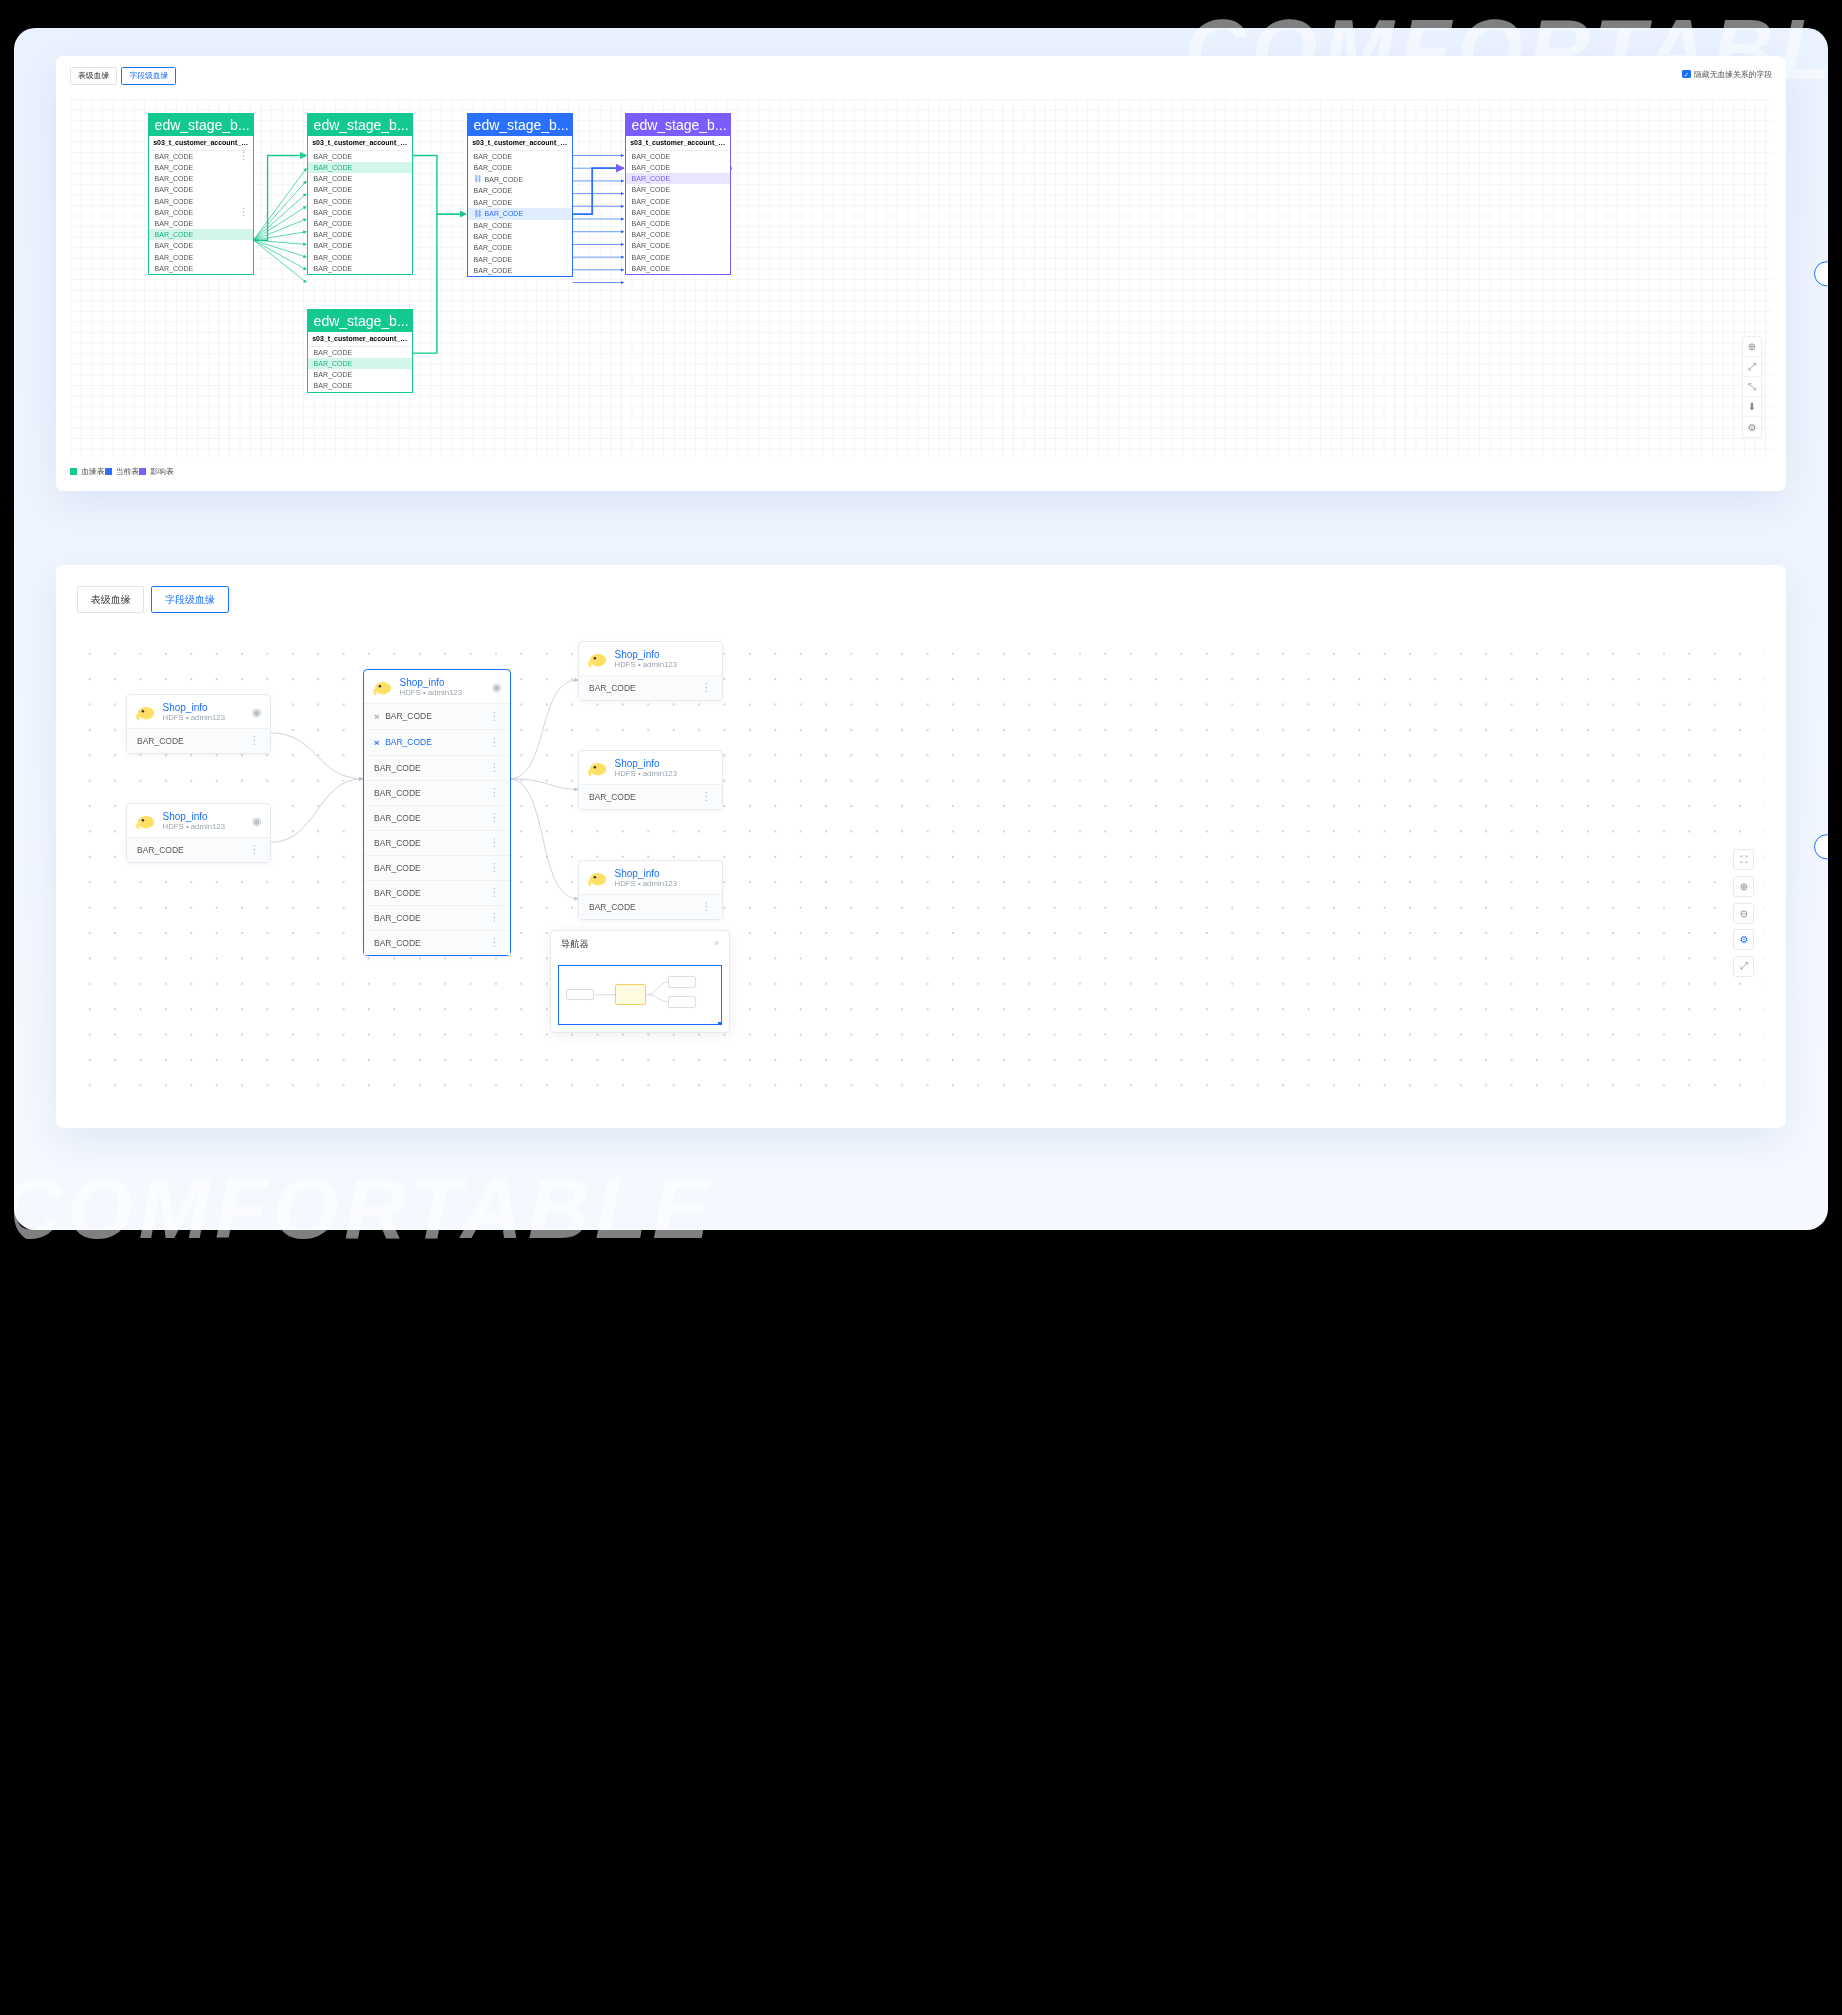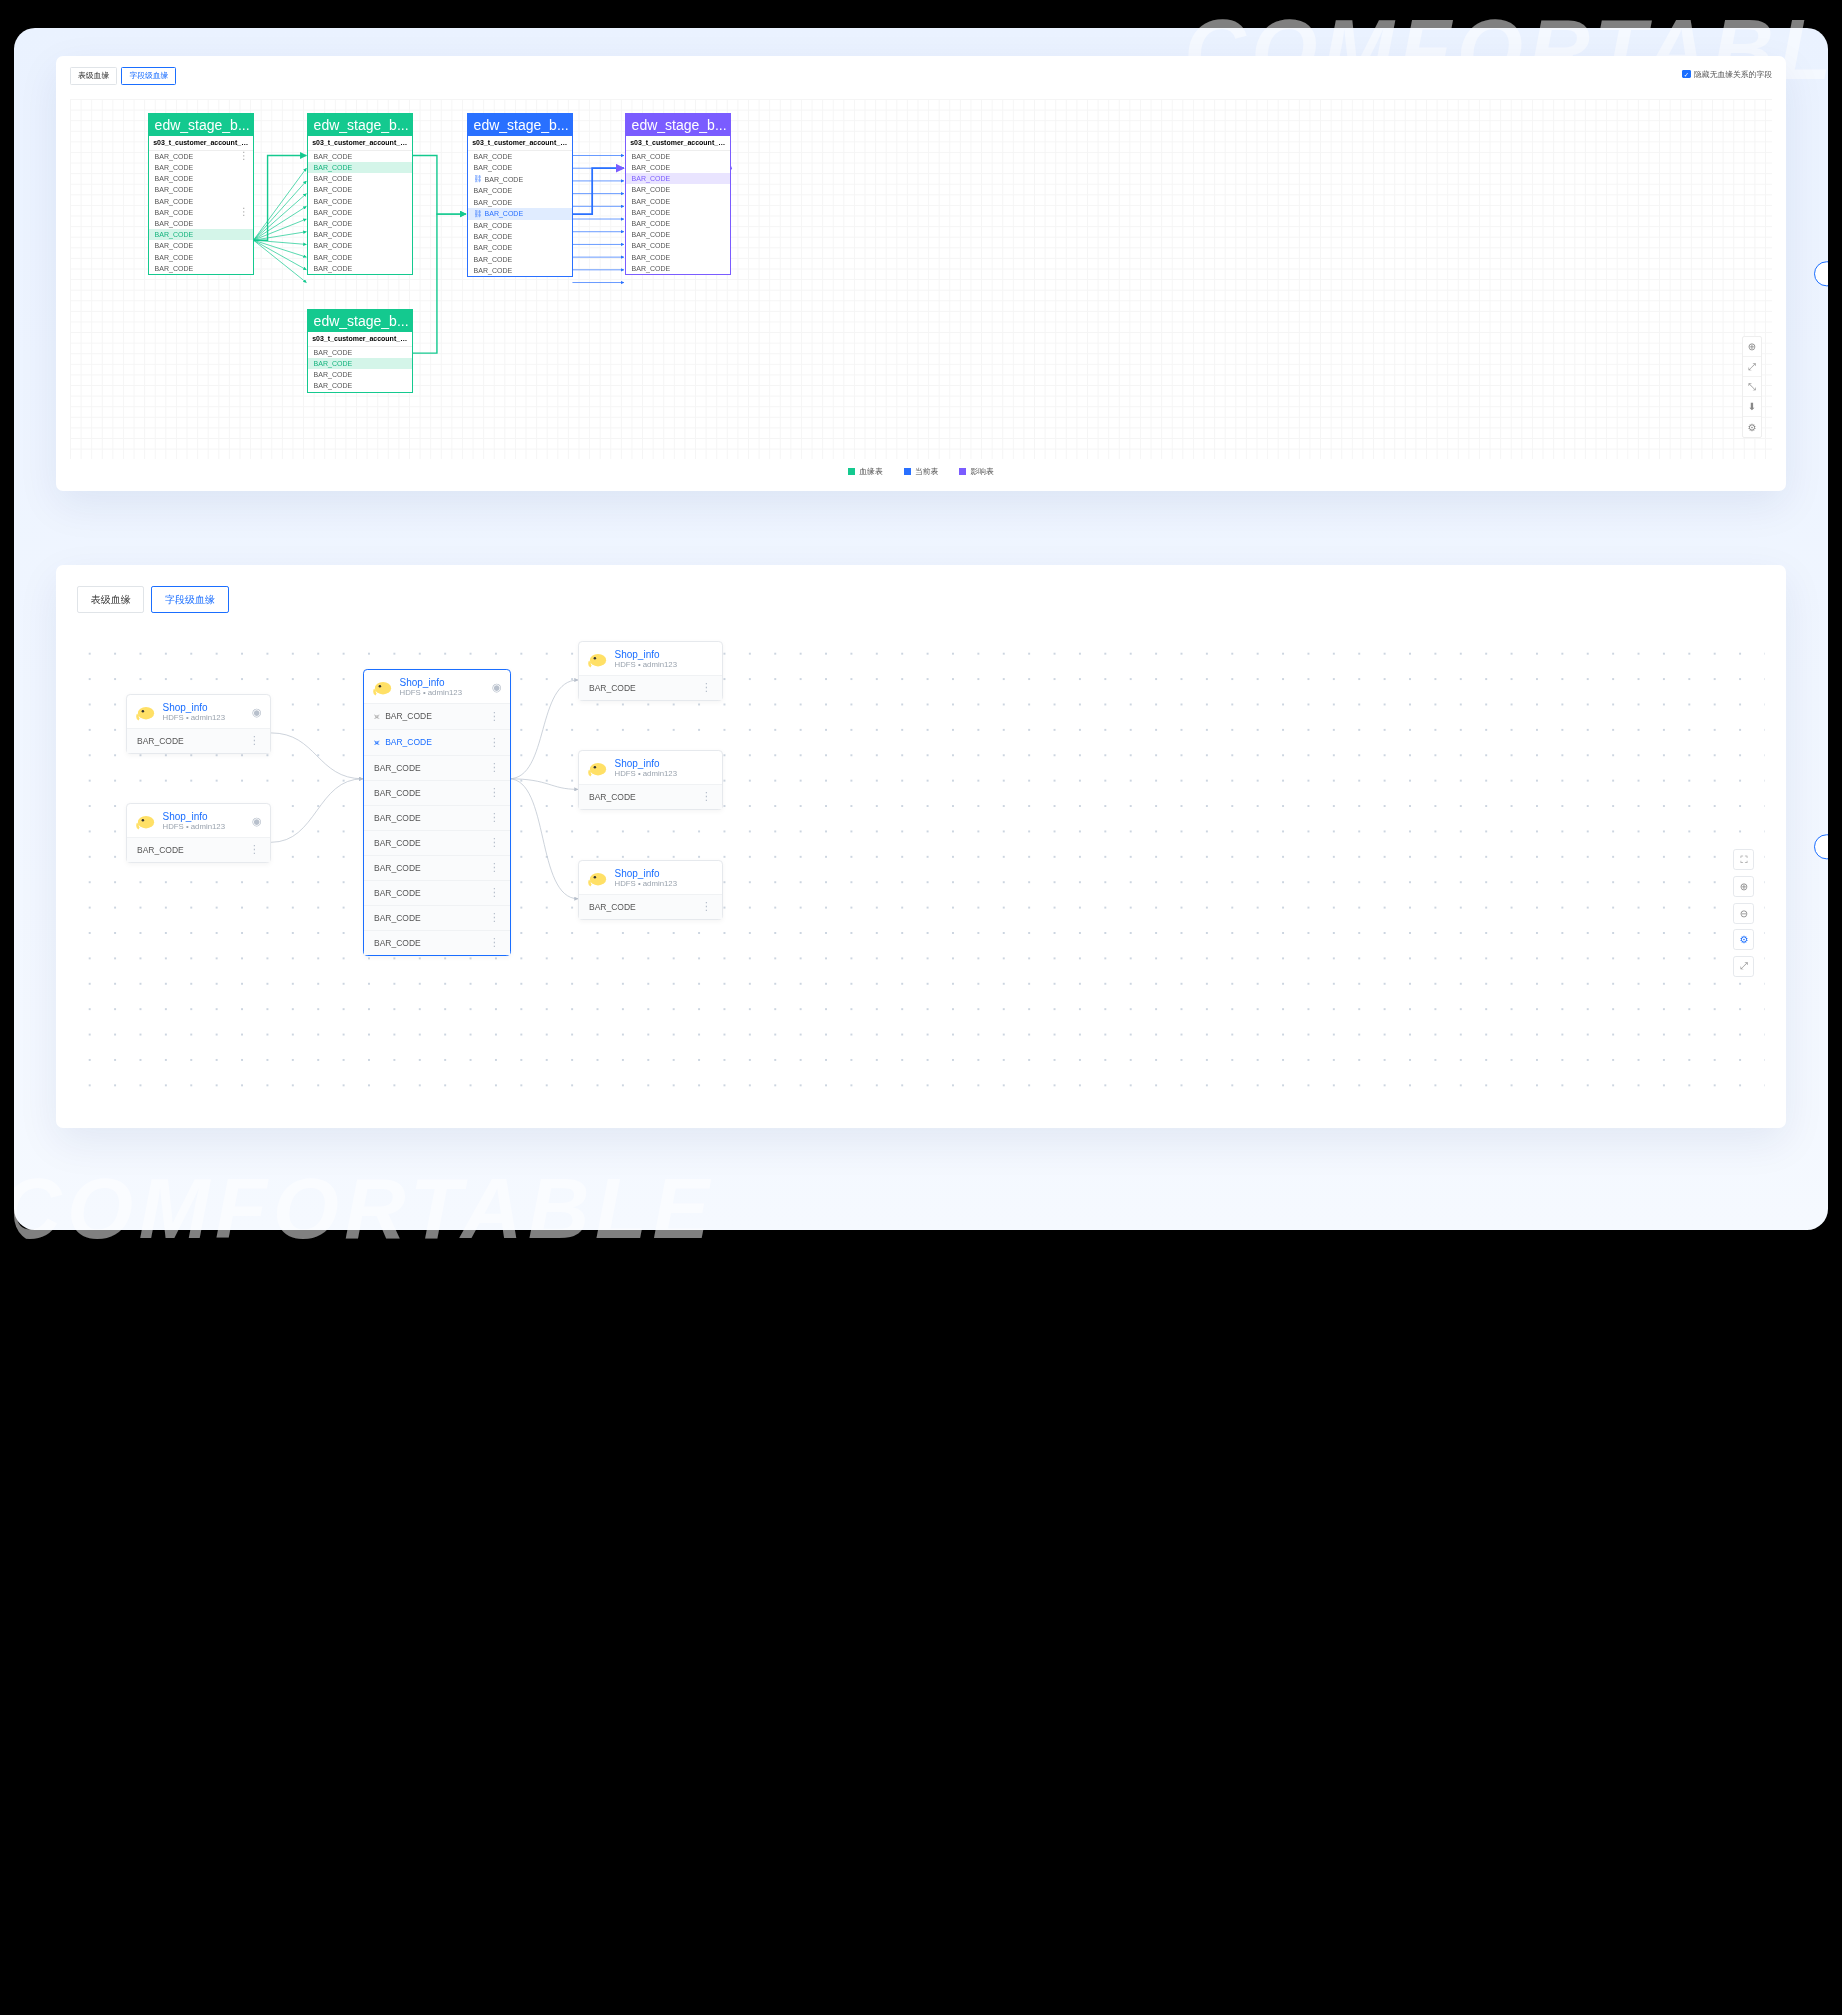--- a/index.html
+++ b/index.html
@@ -33,21 +33,21 @@
   background-size: 10.6px 10.6px; }
 .otable { position: absolute; width: 106px; border: 0.7px solid; background: #fff; font-size: 7px; }
 .otable-header { color: #fff; padding: 2.8px 5.6px; text-align: right; font-size: 14px; }
 .otable-sub { padding: 3.5px 4.2px; border-bottom: 0.7px solid #eee; font-weight: 600; font-size: 7px; overflow: hidden; text-overflow: ellipsis; white-space: nowrap; }
 .orow { padding: 2.1px 5.6px; color: #555; display: flex; align-items: center; gap: 2.1px; position: relative; }
 .orow-hl-green { background: #d4f5e9; color: #14b37d; }
 .orow-hl-blue { background: #e0ecff; color: #2970ff; }
 .orow-hl-purple { background: #e9e4ff; color: #7a5cff; }
 .vdots { position: absolute; right: 4.2px; color: #aaa; font-size: 10px; line-height: 0.4; }
 .svg-old { position: absolute; top: 0; left: 0; width: 100%; height: 100%; pointer-events: none; }
-.legend-old { display: flex; justify-content: center; gap: 21px; margin-top: 7px; font-size: 7.8px; color: #555; }
+.legend-old { display: flex; justify-content: flex-start; margin-top: 7px; font-size: 7.8px; color: #555; }
 .legend-old span { display: flex; align-items: center; gap: 4.2px; }
 .legend-dot { width: 7px; height: 7px; }
 .toolbar-old { position: absolute; right: 10px; bottom: 21px; width: 20px; border: 0.7px solid #eee; background: #fff; border-radius: 2.1px; display: flex; flex-direction: column; }
 .toolbar-old div { height: 20px; display: flex; align-items: center; justify-content: center; color: #888; font-size: 10px; border-bottom: 0.7px solid #f2f2f2; }
 .toolbar-old div:last-child { border-bottom: none; }
 
 
 .new-canvas { position: relative; height: 452px; background-image: radial-gradient(#ccd5e0 0.7px, transparent 0.7px); background-size: 25.4px 25.4px; }
 .ncard { position: absolute; width: 145px; background: #fff; border: 0.7px solid #e6e9ed; border-radius: 4.2px; box-shadow: 0 1.4px 5.6px rgba(0,0,0,0.04); }
 .ncard-active { border: 1.4px solid #1a6eff; }
@@ -412,20 +412,40 @@
                 <div class="ncard-title">Shop_info</div>
                 <div class="ncard-sub">HDFS • admin123</div>
               </div>
         </div>
         <div class="nrow">
               <span>BAR_CODE</span>
               <span class="dots">⋮</span>
             </div>
       </div>
 
+      <div class="navigator" style="left:473px; top:289px">
+        <div class="nav-header">
+          <span>导航器</span>
+          <span style="color:#b8c0cc">»</span>
+        </div>
+        <div class="nav-body">
+          <div class="nav-preview">
+            <div class="nav-mini" style="left:7px;top:22.6px;width:28px;height:11.3px;background:#fff;border:0.7px solid #ddd"></div>
+            <div class="nav-mini" style="left:56px;top:17.6px;width:31px;height:21px;background:#fffbe0;border:0.7px solid #f0d060"></div>
+            <div class="nav-mini" style="left:109px;top:10px;width:28px;height:11.3px;background:#fff;border:0.7px solid #ddd"></div>
+            <div class="nav-mini" style="left:109px;top:30px;width:28px;height:11.3px;background:#fff;border:0.7px solid #ddd"></div>
+            <svg style="position:absolute;width:100%;height:100%" viewBox="0 0 229 81" width="162" height="57">
+                  <path d="M50,40 C65,40 65,40 80,40" stroke="#ccc" fill="none"></path>
+                  <path d="M124,40 C140,40 140,22 155,22" stroke="#ccc" fill="none"></path>
+                  <path d="M124,40 C140,40 140,50 155,50" stroke="#ccc" fill="none"></path>
+                </svg>
+            <div class="nav-handle"></div>
+          </div>
+        </div>
+      </div>
 
       <div class="toolbar-new" style="top:208px">
         <div class="tbtn">⛶</div>
         <div class="tbtn">⊕</div>
         <div class="tbtn">⊖</div>
         <div class="tbtn tbtn-active">⚙</div>
         <div class="tbtn">⤢</div>
       </div>
     </div>
   </div>

